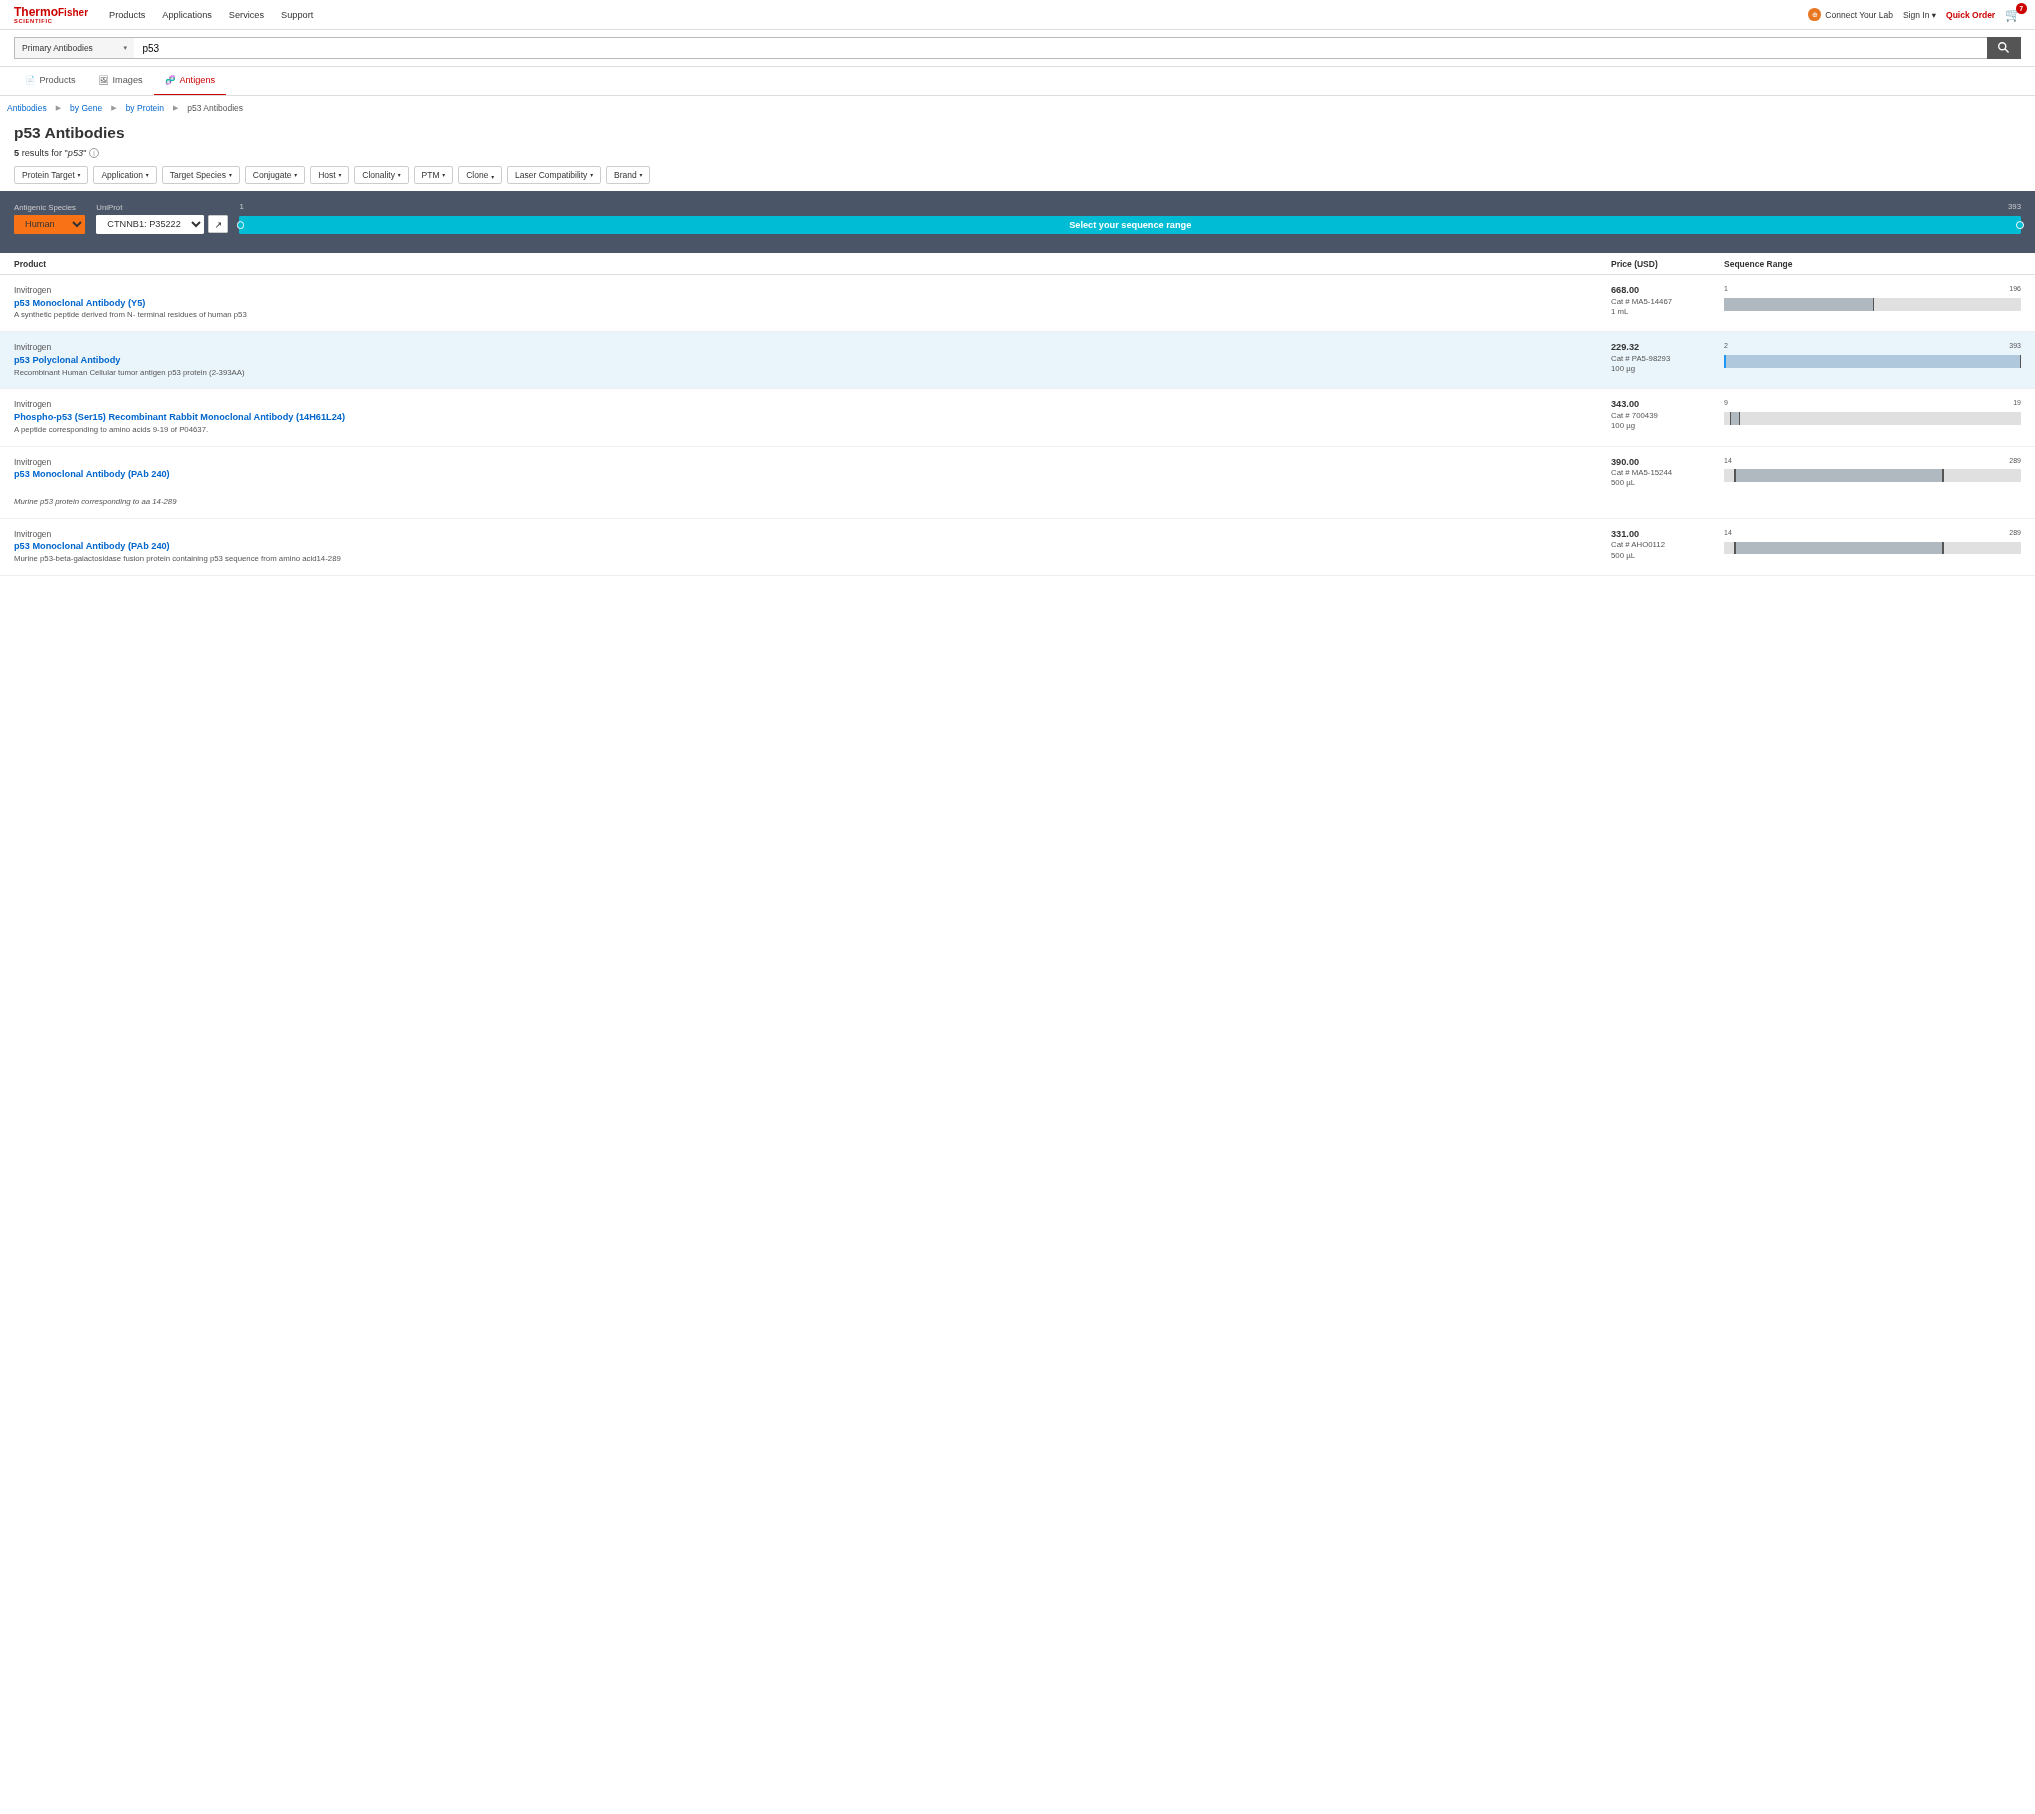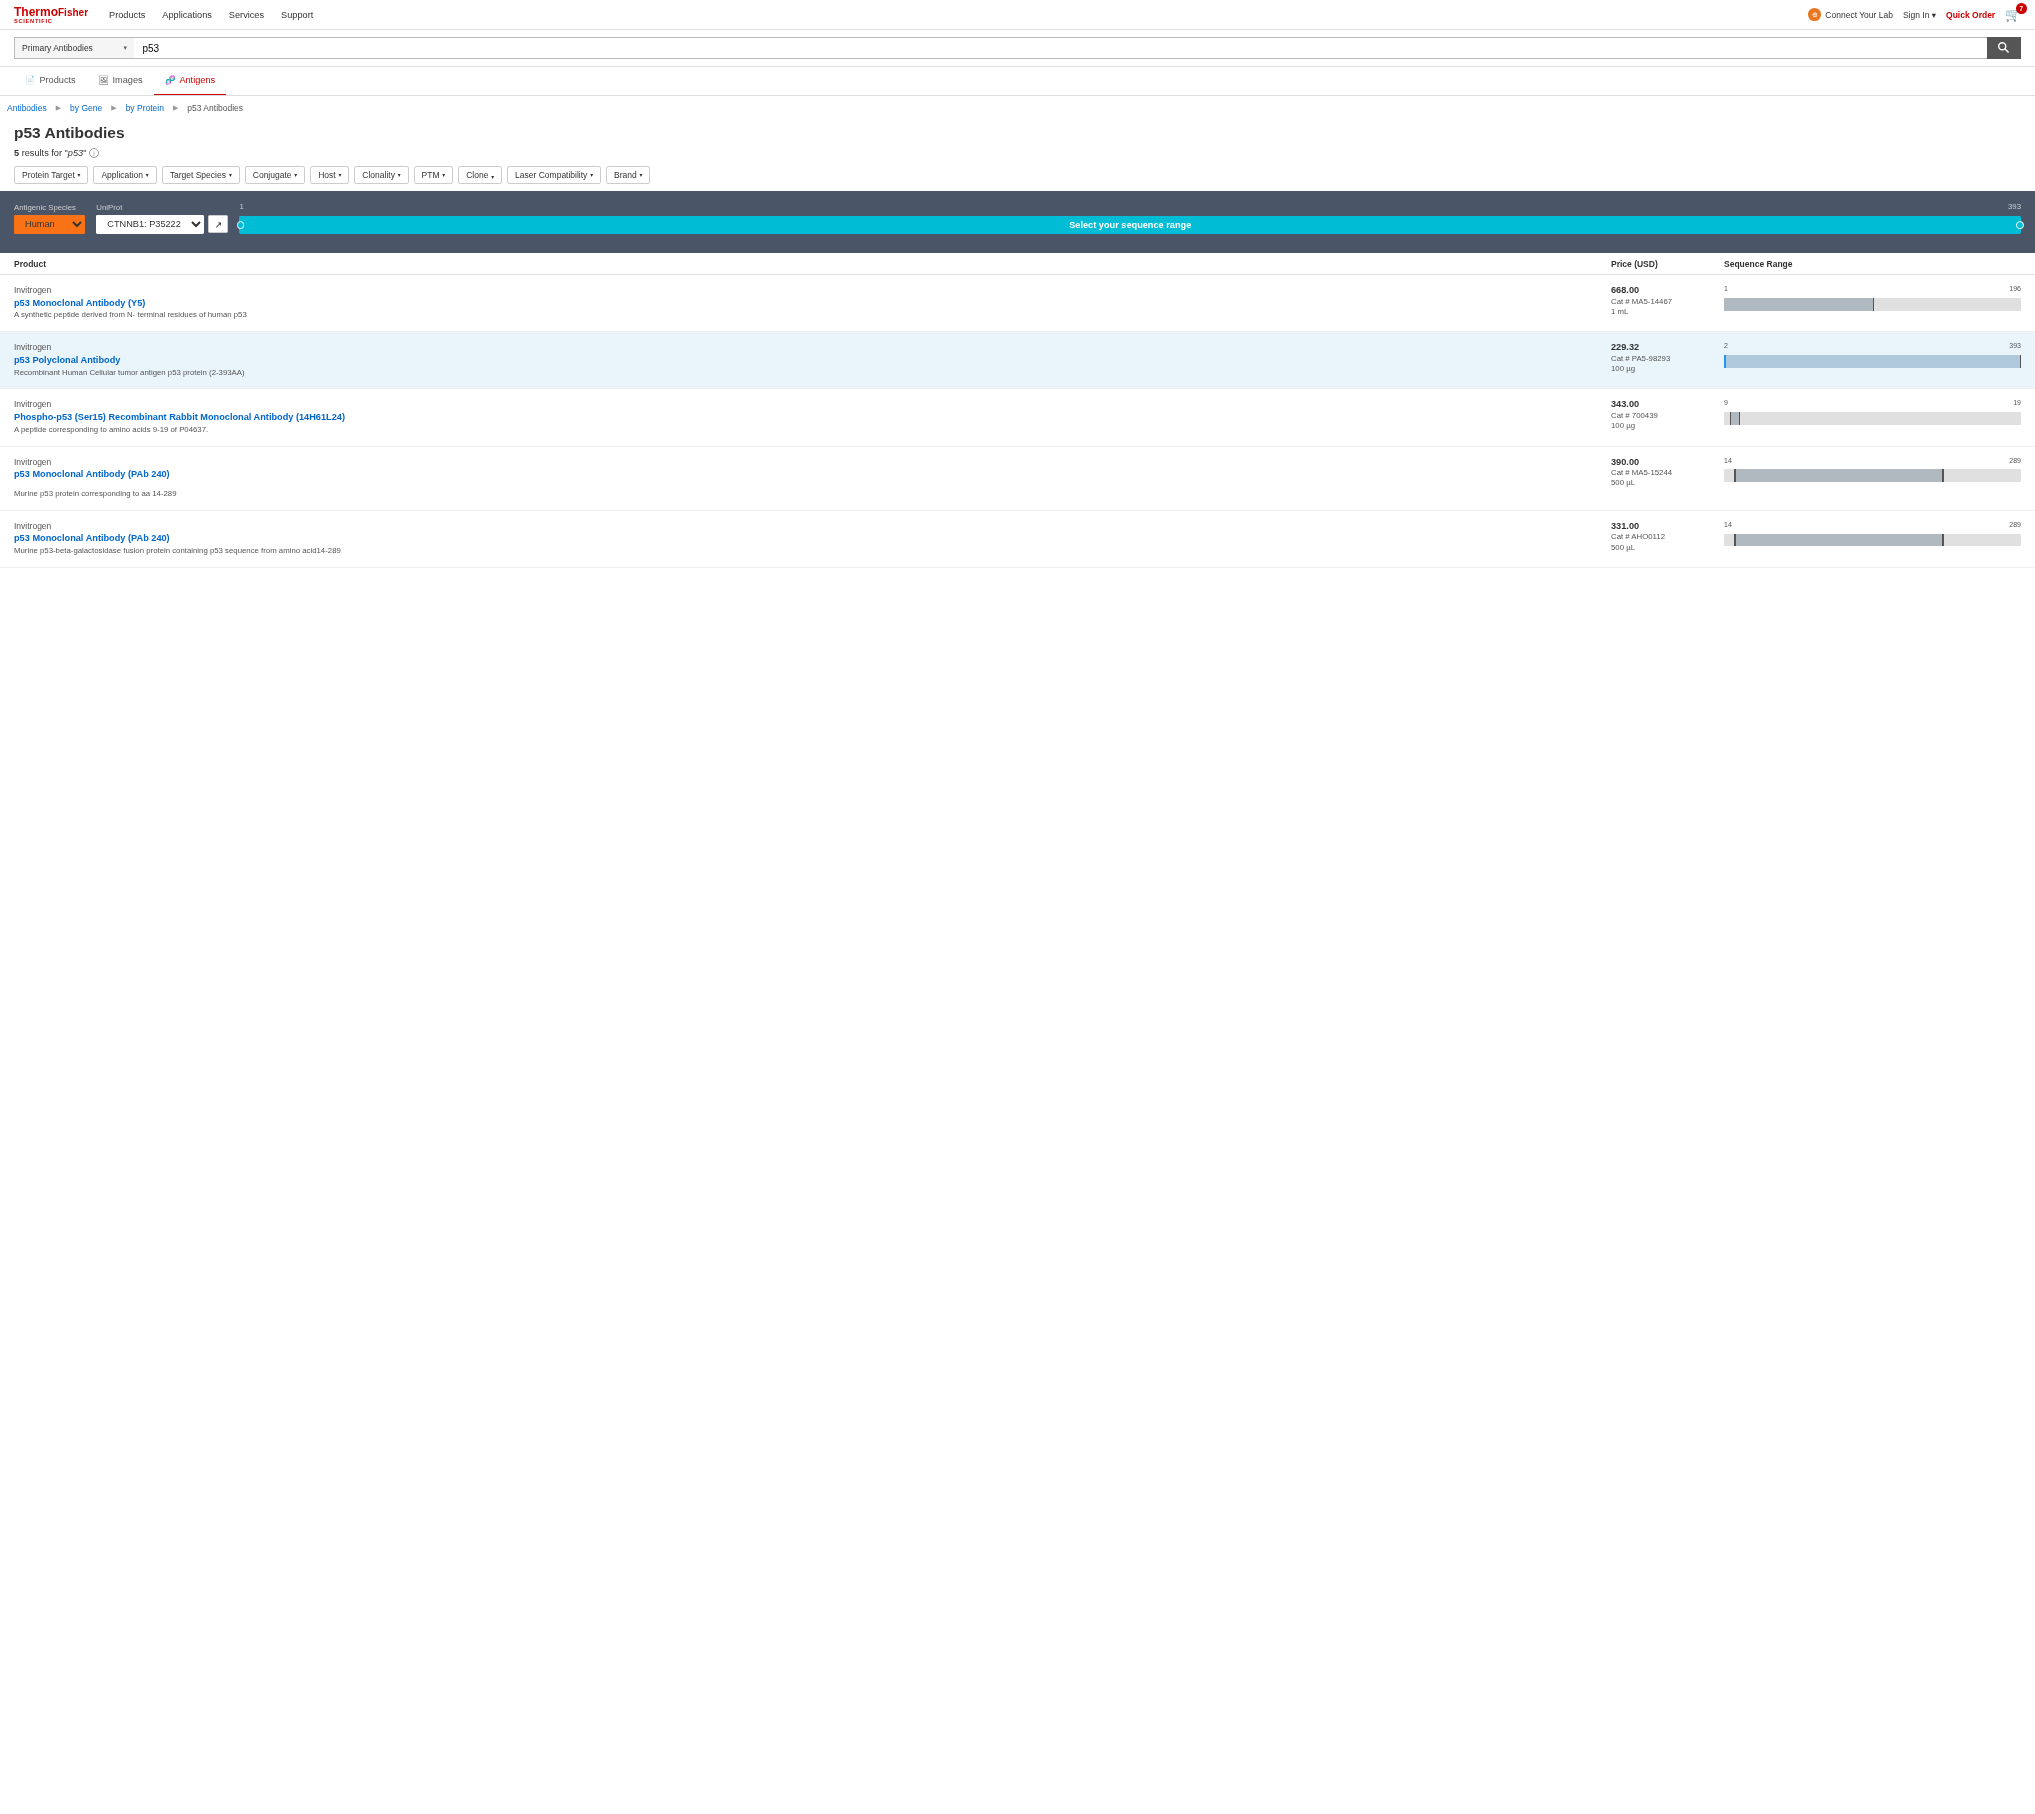--- a/index.html
+++ b/index.html
@@ -234,21 +234,21 @@
         <div style="position:absolute; top:0; bottom:0; left:2%; width:1.4px; background:#555;"></div>
         <div style="position:absolute; top:0; bottom:0; left:5%; width:1.4px; background:#555;"></div>
       </div>
     </div>
   </div>
 
   <div style="display:grid; grid-template-columns:1fr 113px 297px; padding:10px 14px; border-bottom:0.7px solid #eee; align-items:start;">
     <div>
       <div style="font-size:8.5px; color:#555; margin-bottom:1.4px;">Invitrogen</div>
       <a style="color:#0066cc; font-size:9.2px; font-weight:bold; cursor:pointer; text-decoration:none;">p53 Monoclonal Antibody (PAb 240)</a>
-      <div style="font-size:7.8px; color:#555; margin-top:10px; line-height:1.4;">Murine p53 protein corresponding to aa 14-289</div>
+      <div style="font-size:7.8px; color:#555; margin-top:18px; line-height:1.4;font-style:italic;">Murine p53 protein corresponding to aa 14-289</div>
     </div>
     <div>
       <div style="font-weight:bold; color:#333; font-size:9.2px;">390.00</div>
       <div style="font-size:7.8px; color:#555; margin-top:1.4px;">Cat # MA5-15244</div>
       <div style="font-size:7.8px; color:#555; margin-top:1.4px;">500 µL</div>
     </div>
     <div style="position:relative; padding-top:12.7px;">
       <div style="display:flex; justify-content:space-between; font-size:7px; color:#555; position:absolute; top:0; left:0; right:0;">
         <span>14</span>
         <span>289</span>

